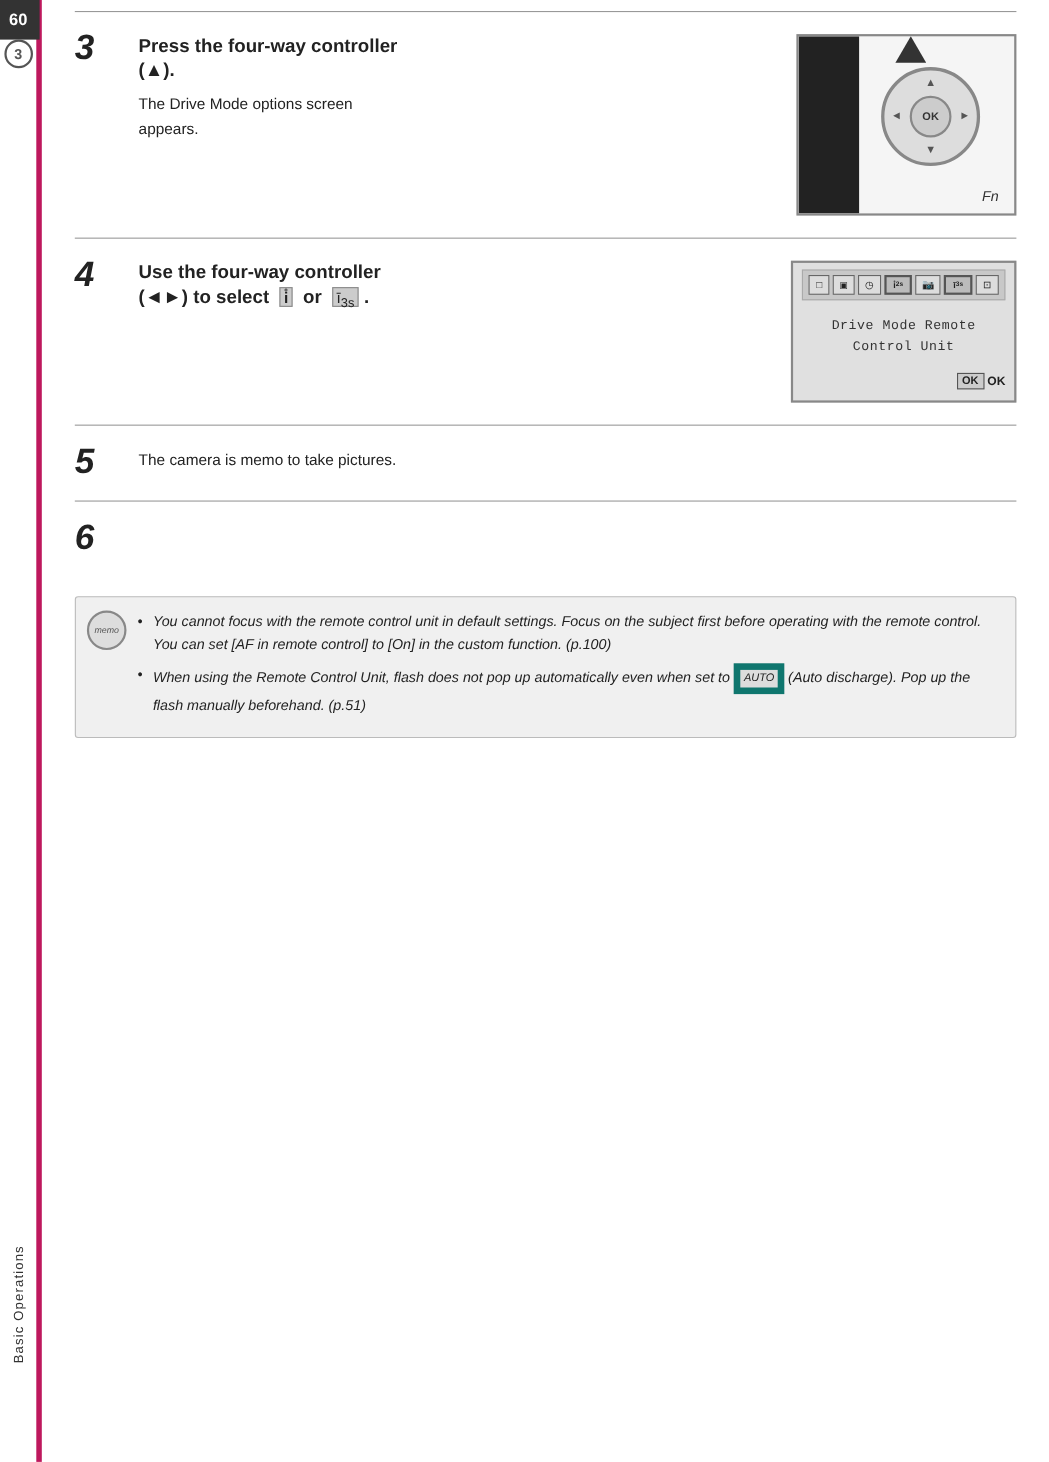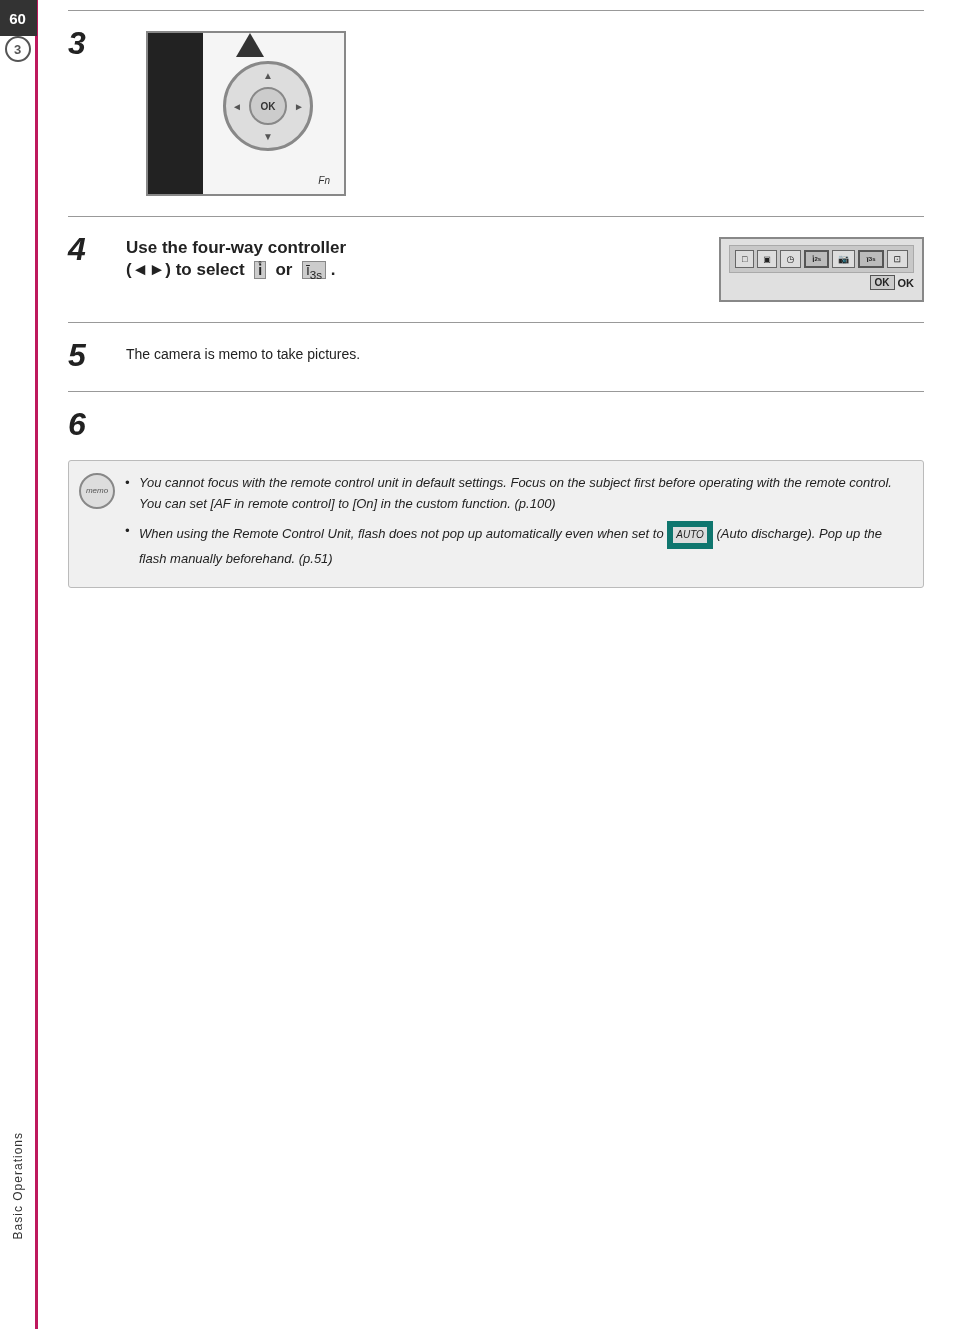--- a/index.html
+++ b/index.html
@@ -12,21 +12,21 @@
       position: relative;
     }
 
     
     .sidebar {
       position: absolute;
       left: 0; top: 0;
       width: 38px;
       height: 100%;
       background: #fff;
-      border-right: 3px solid #be185d;
+      border-right: 5px solid #be185d;
       display: flex;
       flex-direction: column;
       align-items: center;
     }
     .page-number {
       background: #333;
       color: #fff;
       width: 38px;
       height: 36px;
       display: flex;
@@ -111,21 +111,21 @@
       line-height: 1.2;
       margin: 0 2px;
     }
 
     
     .memo-box {
       border: 1px solid #bbb;
       background: #f0f0f0;
       border-radius: 3px;
       padding: 12px 16px 12px 56px;
-      margin-top: 10px;
+      margin-top: 28px;
       font-size: 13px;
       line-height: 1.6;
       position: relative;
     }
     .memo-icon {
       position: absolute;
       left: 10px;
       top: 12px;
       width: 36px;
       height: 36px;
@@ -175,41 +175,49 @@
       <span>3</span>
     </div>
     <div class="sidebar-label">Basic Operations</div>
   </div>
 </div>
 
 <div class="main">
 
   <div class="step">
     <div class="step-number italic-num">3</div>
+    <div class="step-content">
+      <div class="step-title">
+        Press the four-way controller<br>(▲).
+      </div>
+      <div class="step-body">
+        The Drive Mode options screen<br>appears.
+      </div>
+    </div>
     <div class="step-image">
 
       <div style="width:200px; height:165px; border:2px solid #888; background:#f5f5f5; position:relative; overflow:hidden;">
 
         <div style="position:absolute; left:0; top:0; width:55px; height:100%; background:#222;"></div>
 
         <div style="position:absolute; top:0; left:50%; transform:translateX(-10px);">
           <div style="width:0; height:0; border-left:14px solid transparent; border-right:14px solid transparent; border-bottom:24px solid #333;"></div>
         </div>
 
         <div style="position:absolute; top:28px; left:75px; width:90px; height:90px; border-radius:50%; border:3px solid #888; background:#ddd; display:flex; align-items:center; justify-content:center;">
 
           <div style="width:38px; height:38px; border-radius:50%; border:2px solid #888; background:#ccc; display:flex; align-items:center; justify-content:center; font-size:10px; font-weight:bold; color:#333;">OK</div>
 
           <div style="position:absolute; top:6px; left:50%; transform:translateX(-50%); font-size:10px; color:#555;">▲</div>
           <div style="position:absolute; bottom:6px; left:50%; transform:translateX(-50%); font-size:10px; color:#555;">▼</div>
           <div style="position:absolute; left:6px; top:50%; transform:translateY(-50%); font-size:10px; color:#555;">◄</div>
           <div style="position:absolute; right:6px; top:50%; transform:translateY(-50%); font-size:10px; color:#555;">►</div>
         </div>
 
-        <div style="position:absolute; bottom:8px; right:14px; font-size:10px; color:#333; font-style:italic;">Fn</div>
+        <div style="position:absolute; bottom:8px; right:14px; font-size:13px; color:#333; font-style:italic;">Fn</div>
       </div>
     </div>
   </div>
 
   <div class="step">
     <div class="step-number italic-num">4</div>
     <div class="step-content">
       <div class="step-title">
         Use the four-way controller<br>
         (◄►) to select &nbsp;<span style="font-size:14px; background:#ccc; border:1px solid #888; padding:0 3px; font-weight:bold;">i̊</span>&nbsp; or &nbsp;<span style="font-size:14px; background:#ccc; border:1px solid #888; padding:0 3px; font-weight:normal;">ī<sub>3s</sub></span>&nbsp;.
@@ -229,20 +237,24 @@
 
           <div style="width:26px; height:18px; border:2px solid #555; background:#bbb; display:flex; align-items:center; justify-content:center; font-size:8px; font-weight:bold;">i̊<sub style="font-size:6px;">2s</sub></div>
 
           <div style="width:24px; height:18px; border:1.5px solid #666; background:#ddd; display:flex; align-items:center; justify-content:center; font-size:9px;">📷</div>
 
           <div style="width:26px; height:18px; border:2px solid #555; background:#bbb; display:flex; align-items:center; justify-content:center; font-size:8px; font-weight:bold;">ī<sub style="font-size:6px;">3s</sub></div>
 
           <div style="width:22px; height:18px; border:1.5px solid #666; background:#ddd; display:flex; align-items:center; justify-content:center; font-size:9px;">⊡</div>
         </div>
 
+        <div style="text-align:center; font-size:12px; color:#333; line-height:1.6; margin:14px 0 14px 0; font-family:'Courier New',monospace; letter-spacing:0.5px;">
+          <span>Drive Mode
+Remote Control Unit</span>
+        </div>
 
         <div style="display:flex; justify-content:flex-end; align-items:center; gap:3px; font-size:11px;">
           <span style="border:1.5px solid #555; padding:1px 4px; font-size:10px; font-weight:bold; background:#ccc;">OK</span>
           <span style="font-size:11px; font-weight:bold;">OK</span>
         </div>
       </div>
     </div>
   </div>
 
   <div class="step">

